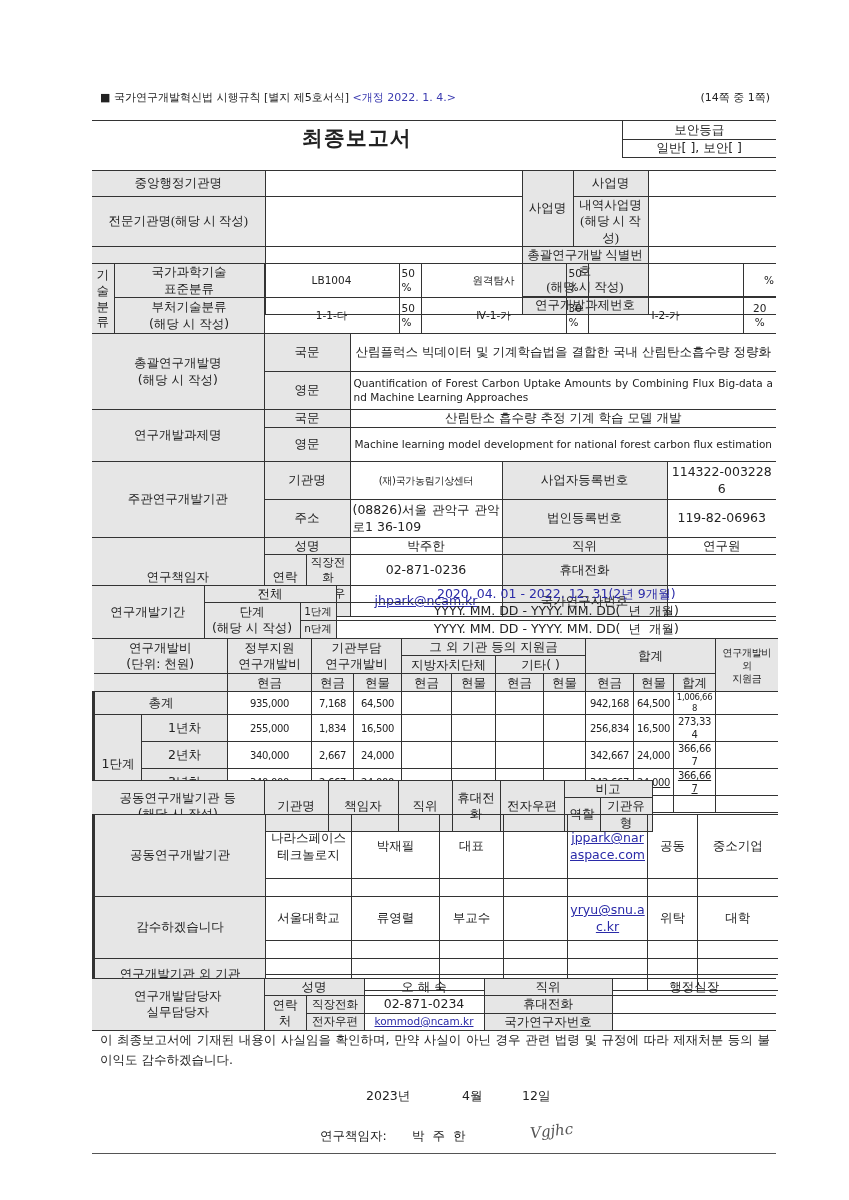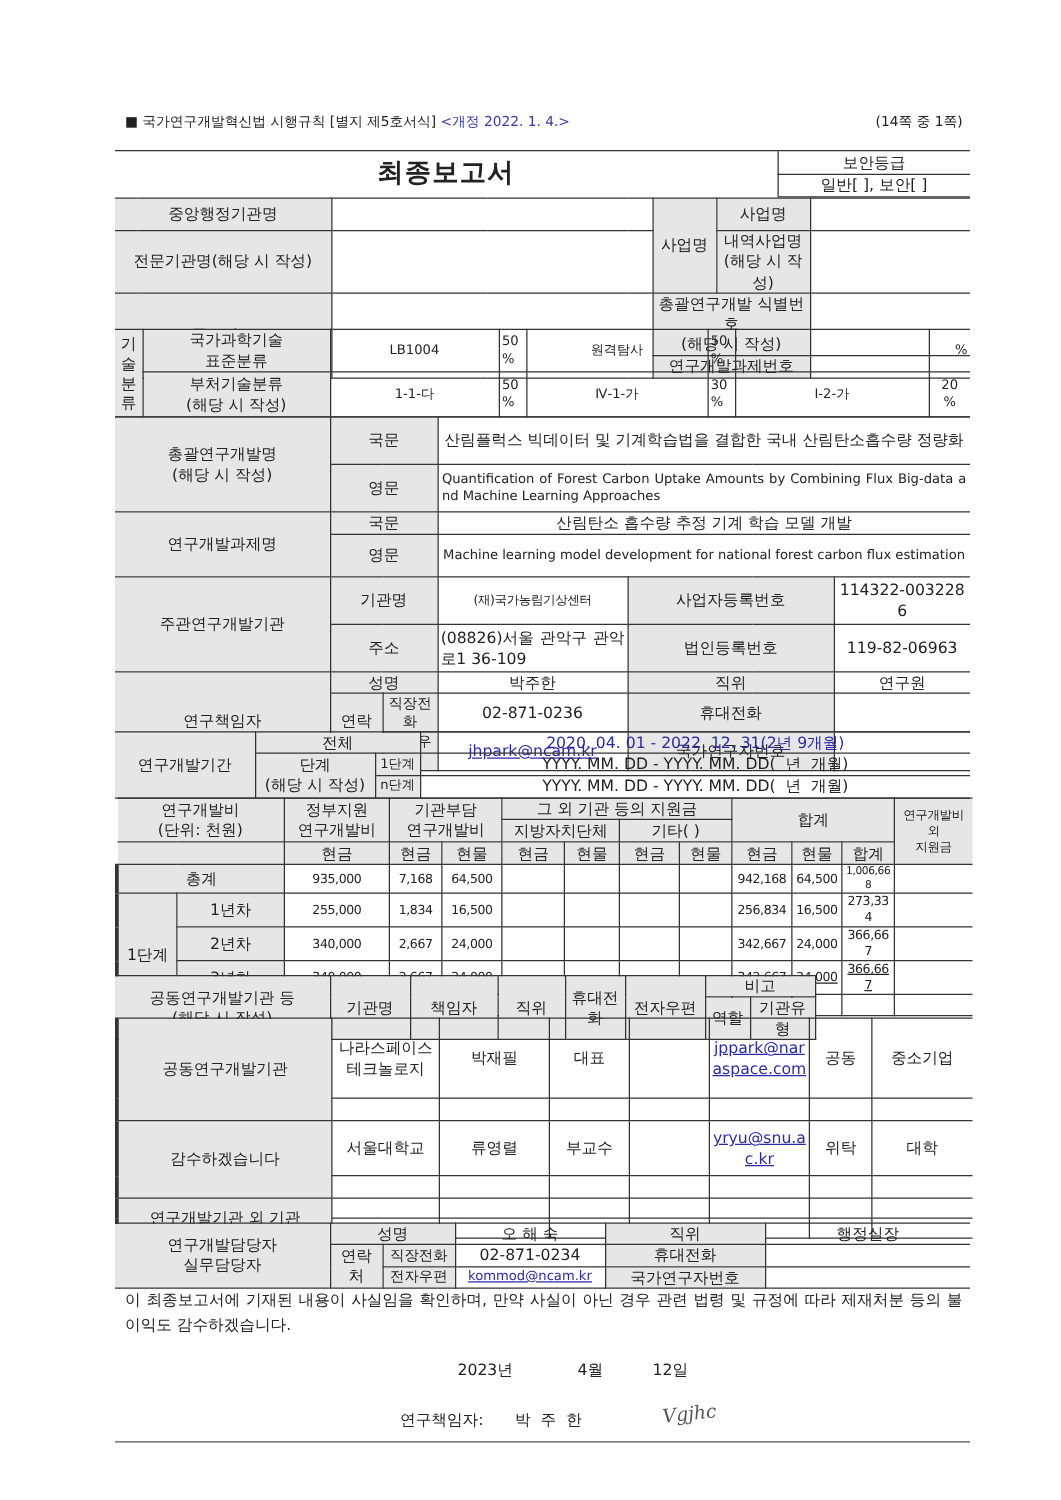--- a/index.html
+++ b/index.html
@@ -45,21 +45,21 @@
       <tr style="height:18px;">
     <td rowspan="2" class="title" style="border:none; border-right:1px solid #333;">최종보고서</td>
     <td style="border-top:none; border-right:none;">보안등급</td>
   </tr>
   <tr style="height:18px;">
     <td style="border-right:none;">일반[   ], 보안[   ]</td>
   </tr>
 </tbody>
   </table>
 
-<table class="f" style="left:92px; top:158px; width:684px; border-left:none; border-right:none;">
+<table class="f" style="left:92px; top:170px; width:684px; border-left:none; border-right:none;font-family:Liberation Serif, serif;">
   <colgroup>
     <col style="width:18px">
       <col style="width:155px">
     <col style="width:95px">
       <col style="width:30px">
       <col style="width:112px">
       <col style="width:20px">
     <col style="width:51px">
       <col style="width:75px">
       <col style="width:128px">

